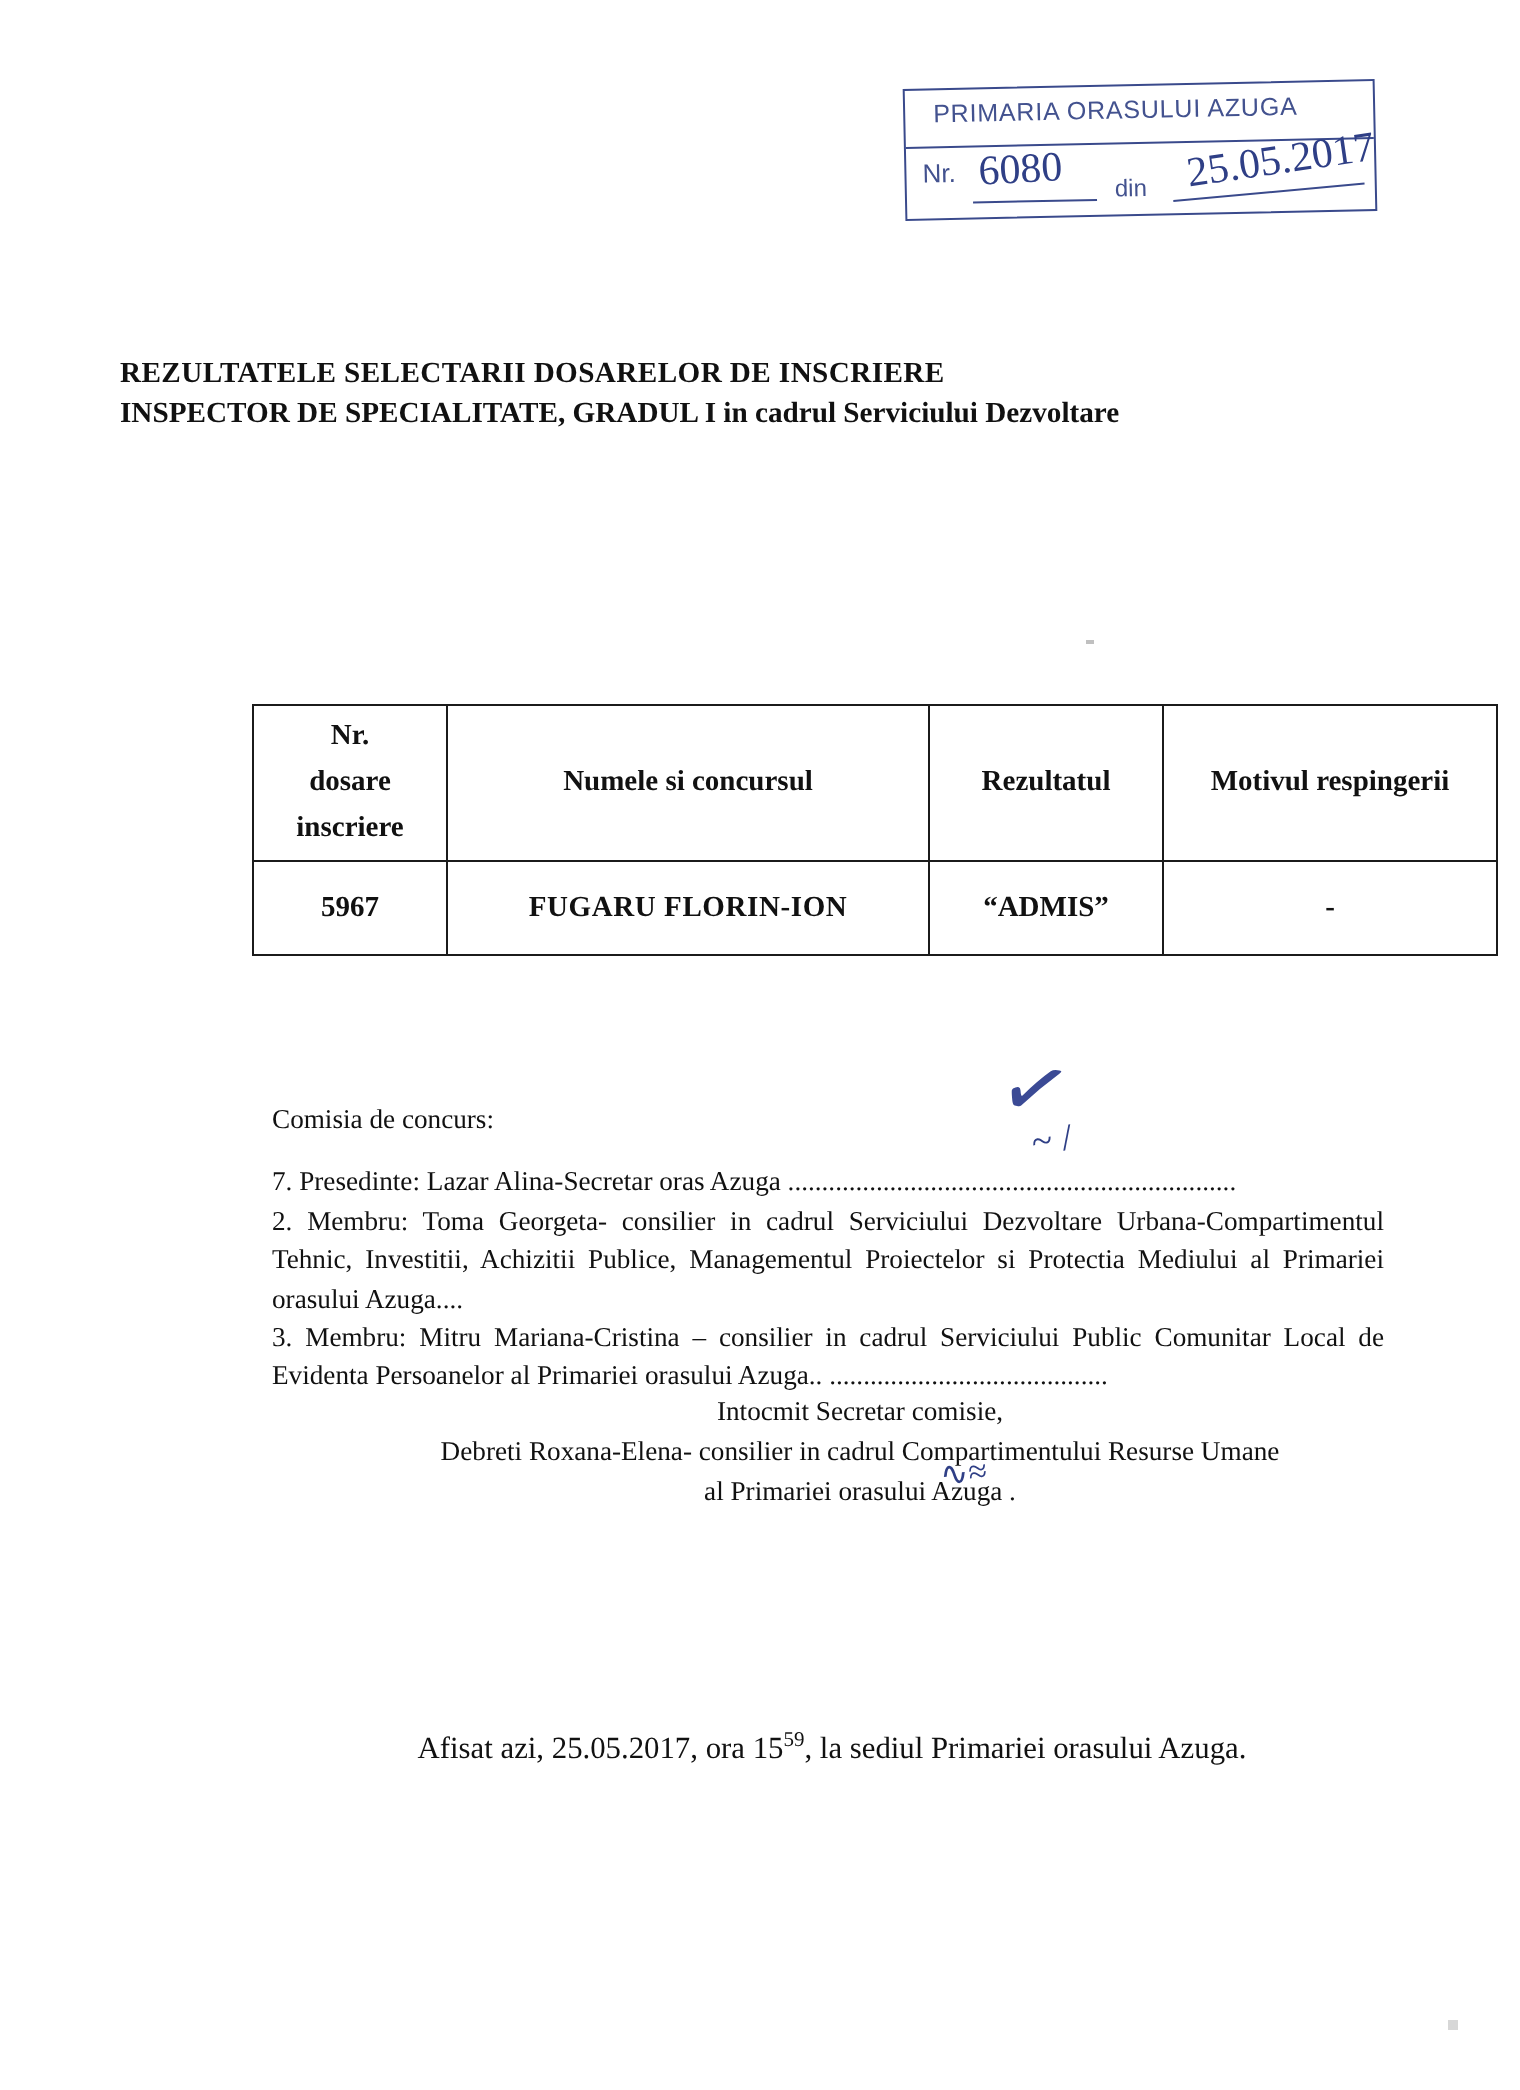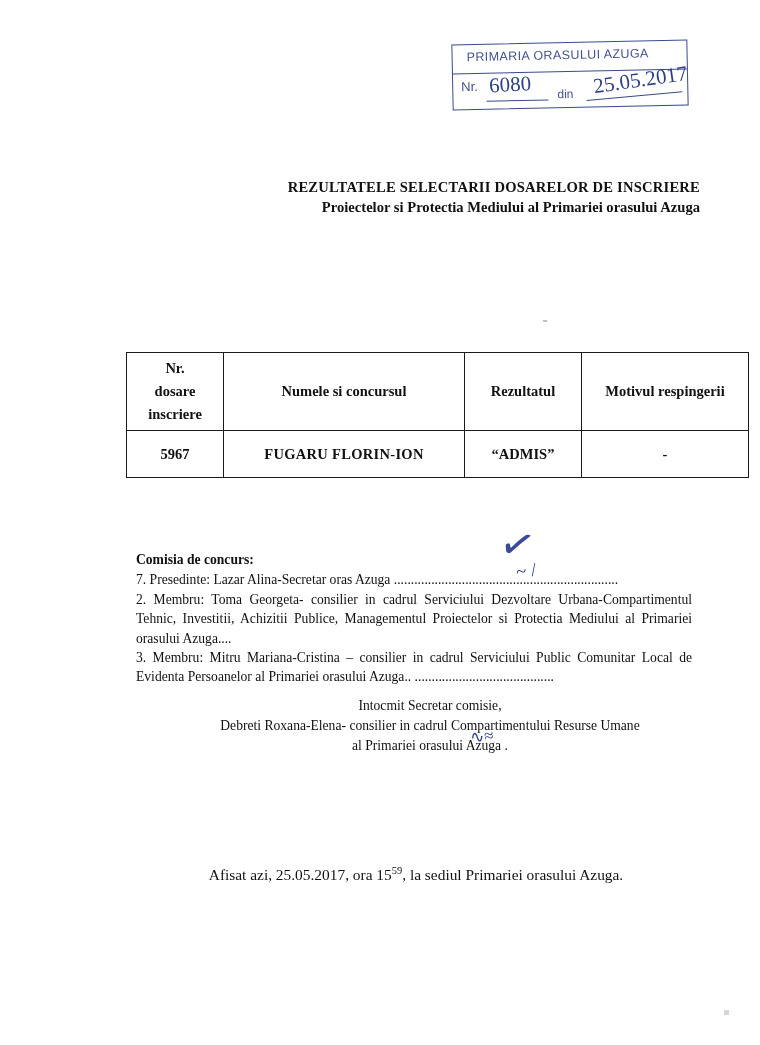--- a/index.html
+++ b/index.html
@@ -95,21 +95,21 @@
     border-top: 1.2px solid #3a4a8c;
     transform: rotate(-4deg);
   }
 
   
   .title-block {
     position: absolute;
     left: 60px;
     top: 178px;
     width: 640px;
-    text-align: right;
+    text-align: left;
     font-weight: bold;
     font-size: 14.6px;
     line-height: 19.6px;
   }
   .title-block .line1 { letter-spacing: 0.2px; }
 
   
   .table-wrap {
     position: absolute;
     left: 126px;
@@ -147,23 +147,23 @@
   .committee {
     position: absolute;
     left: 136px;
     top: 550px;
     width: 556px;
     font-size: 13.6px;
     line-height: 19.4px;
     text-align: justify;
   }
   .committee .label {
-    font-weight: bold;
+    font-weight: normal;
     display: block;
-    margin-bottom: 1px;
+    margin-bottom: 12px;
   }
   .committee p { margin: 0; }
 
   
   .drafted {
     position: absolute;
     left: 152px;
     top: 696px;
     width: 556px;
     text-align: center;
@@ -221,21 +221,21 @@
   <div class="stamp-nr">Nr.</div>
   <div class="stamp-nrval">6080</div>
   <div class="stamp-nr-underline"></div>
   <div class="stamp-din">din</div>
   <div class="stamp-date">25.05.2017</div>
   <div class="stamp-date-underline"></div>
 </div>
 
 <div class="title-block">
   <div class="line1">REZULTATELE SELECTARII DOSARELOR DE INSCRIERE</div>
-  <div>Proiectelor si Protectia Mediului al  Primariei orasului Azuga</div>
+  <div>INSPECTOR DE SPECIALITATE, GRADUL I in cadrul Serviciului Dezvoltare</div>
 </div>
 
 <div class="table-wrap">
   <table class="results">
     <thead>
       <tr>
         <th class="col-nr head-nr">
           <div>Nr.</div>
           <div>dosare</div>
           <div>inscriere</div>

